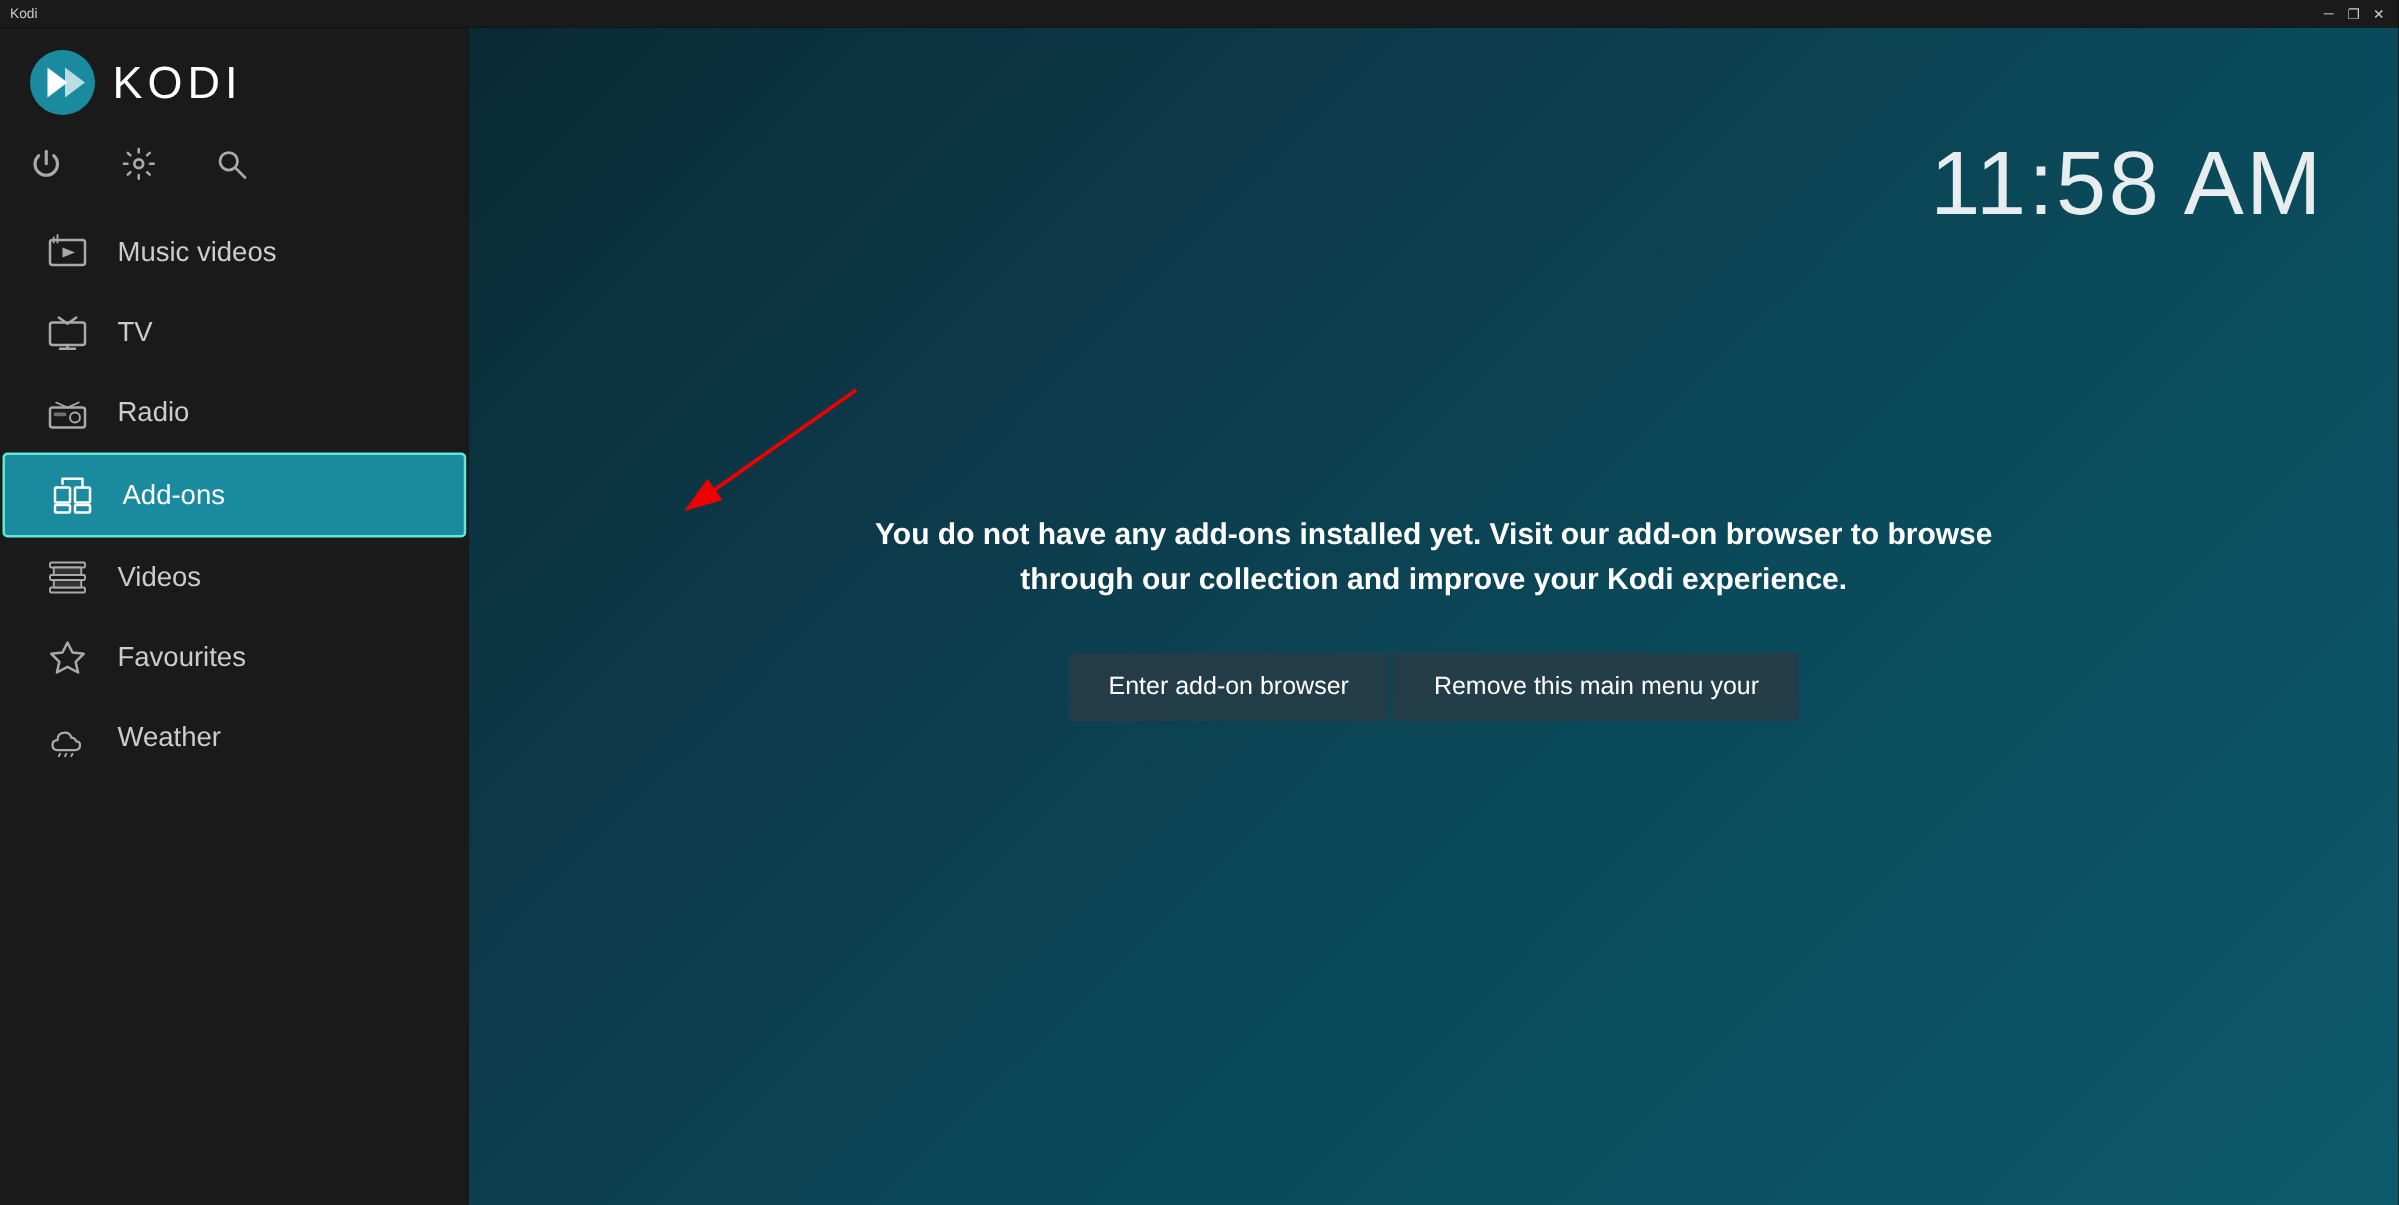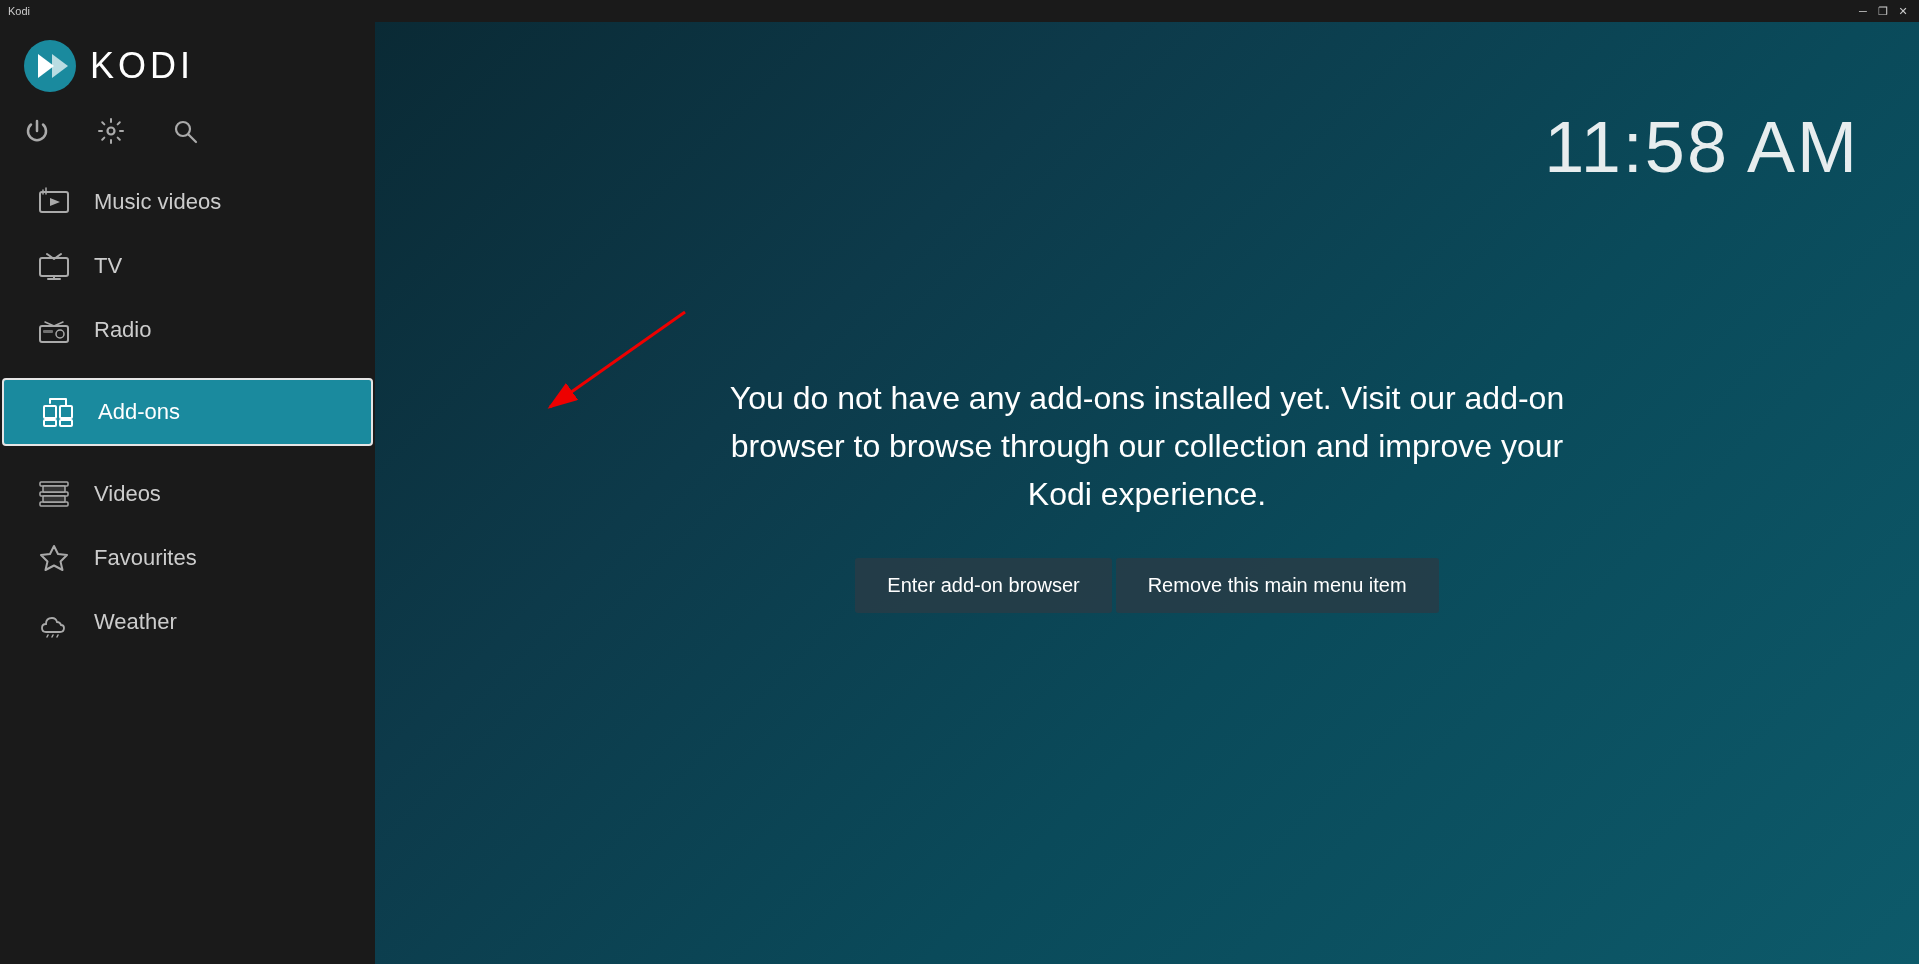--- a/index.html
+++ b/index.html
@@ -97,23 +97,23 @@
       padding: 14px 36px;
       gap: 22px;
       cursor: pointer;
       color: #ccc;
       font-size: 22px;
       position: relative;
     }
     .nav-item.active {
       background: #1a8a9e;
       color: #fff;
-      border: 2px solid #e5e5e5;
+      border: 2px solid #5eead4;
       border-radius: 4px;
-      margin: 16px 2px;
+      margin: 0 2px;
     }
     .nav-icon {
       width: 36px;
       height: 36px;
       display: flex;
       align-items: center;
       justify-content: center;
       font-size: 24px;
       flex-shrink: 0;
     }
@@ -147,23 +147,23 @@
     .center-content {
       display: flex;
       flex-direction: column;
       align-items: center;
       gap: 40px;
       max-width: 900px;
       text-align: center;
     }
     .info-text {
       color: #fff;
-      font-size: 32px;
+      font-size: 24px;
       line-height: 1.5;
-      font-weight: 400;
+      font-weight: 700;
     }
     .action-buttons {
       display: flex;
       gap: 4px;
     }
     .action-btn {
       background: rgba(40, 60, 70, 0.85);
       color: #fff;
       border: none;
       padding: 16px 32px;
@@ -315,17 +315,17 @@
           <polygon points="0 0, 10 3.5, 0 7" fill="#e00"></polygon>
         </marker>
       </defs>
       <line x1="310" y1="10" x2="175" y2="105" stroke="#e00" stroke-width="3" marker-end="url(#arrowhead)"></line>
     </svg>
 
     <div class="center-content">
       <p class="info-text">You do not have any add-ons installed yet. Visit our add-on browser to browse through our collection and improve your Kodi experience.</p>
       <div class="action-buttons">
         <button class="action-btn">Enter add-on browser</button>
-        <button class="action-btn">Remove this main menu item</button>
+        <button class="action-btn">Remove this main menu your</button>
       </div>
     </div>
   </div>
 </div>
 
 </body></html>

